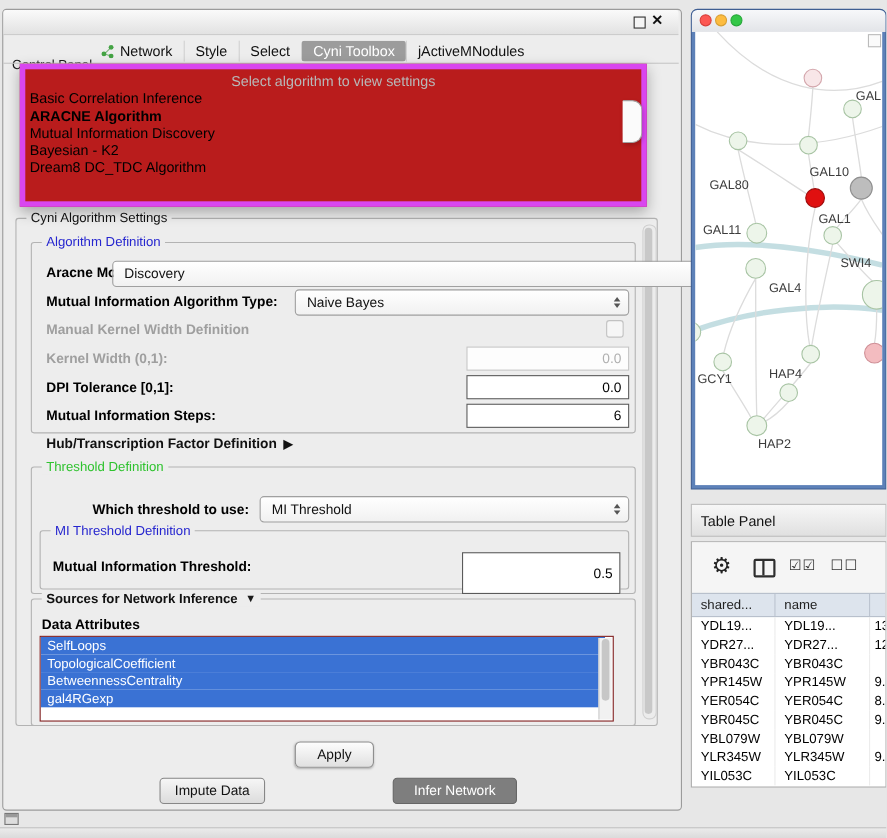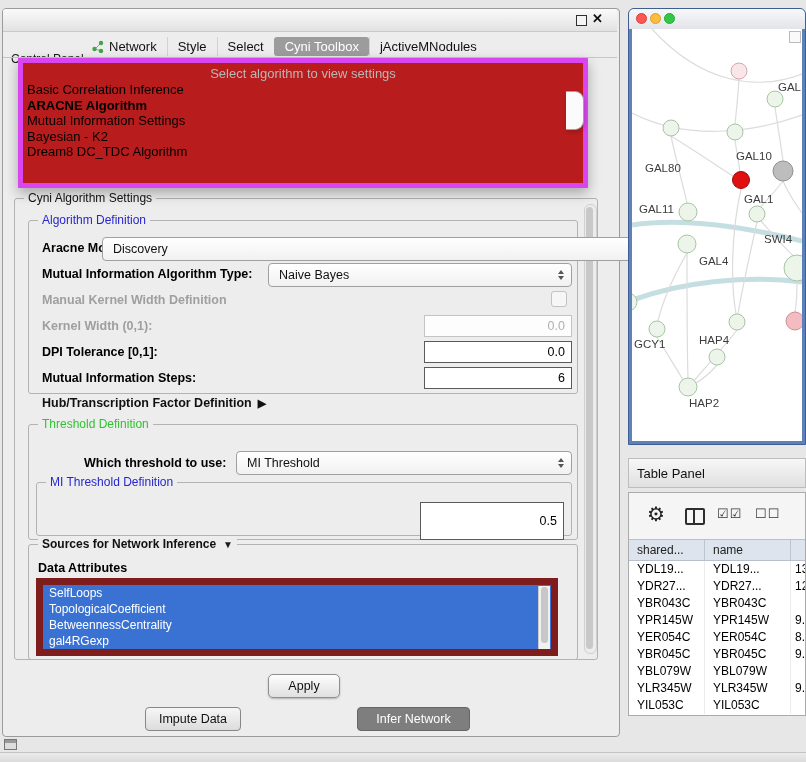--- a/index.html
+++ b/index.html
@@ -65,21 +65,21 @@
   .tri-dn{width:0;height:0;border-left:3.5px solid transparent;border-right:3.5px solid transparent;border-top:4.5px solid #555;}
   .tfield{position:absolute;background:#fff;border:1px solid #5a5a5a;font-size:12.5px;display:flex;align-items:center;
     justify-content:flex-end;padding-right:6px;box-sizing:border-box;color:#000;}
   .tfield.dis{border-color:#c3c3c3;color:#b0b0b0;background:#fdfdfd;}
   #in-kernel{left:424px;top:315px;width:148px;height:22px;}
   #in-dpi{left:424px;top:341px;width:148px;height:22px;}
   #in-steps{left:424px;top:367px;width:148px;height:22px;}
   #in-mithr{left:420px;top:502px;width:144px;height:38px;}
   #chk-manual{left:551px;top:291px;width:14px;height:14px;border:1px solid #c2c2c2;background:#f6f6f6;border-radius:3px;}
   
-  #attr-list{left:36px;top:578px;width:522px;height:78px;background:#fff;border:7px solid #7f1d1d;box-sizing:border-box;overflow:hidden;}
+  #attr-list{left:36px;top:578px;width:522px;height:78px;background:#fff;border:1px solid #7f1d1d;box-sizing:border-box;overflow:hidden;}
   .attr-item{height:16px;line-height:16px;padding-left:6px;font-size:12px;color:#fff;background:#3a72d4;width:507px;}
   #attr-sb{position:absolute;right:1px;top:1px;width:11px;height:74px;background:#f1f1f1;border-left:1px solid #ccc;}
   #attr-sb-thumb{position:absolute;left:1.5px;top:1px;width:7px;height:56px;background:#c7c7c7;border-radius:4px;}
   
   #settings-sb{left:584px;top:204px;width:11px;height:448px;background:#ececec;border:1px solid #d0d0d0;border-radius:6px;}
   #settings-sb-thumb{position:absolute;left:1px;top:2px;width:7px;height:442px;background:#c8c8c8;border-radius:4px;}
   
   #apply-btn{left:268px;top:674px;width:70px;height:22px;border:1px solid #8f8f8f;border-radius:5px;
     background:linear-gradient(#fdfdfd,#e0e0e0);display:flex;align-items:center;justify-content:center;
     font-size:12.5px;box-shadow:0 1px 2px rgba(0,0,0,.25);}
@@ -220,20 +220,21 @@
   <div class="combo" id="combo-which">
     <span>MI Threshold</span>
     <span class="arrows">
         <span class="tri-up"></span>
         <span class="tri-dn"></span>
       </span>
   </div>
 
   <div class="grp" id="midef-grp"></div>
   <span class="grp-title t-blue" id="midef-title">MI Threshold Definition</span>
+  <span class="lbl" id="lbl-mithr">Mutual Information Threshold:</span>
   <div class="tfield" id="in-mithr">
     <span>0.5</span>
   </div>
 
   <div class="grp" id="src-grp"></div>
   <div class="abs" id="src-title-row">
     <span>Sources for Network Inference</span>
     <span id="src-arrow">▼</span>
   </div>
   <span class="lbl" id="lbl-attrs">Data Attributes</span>
@@ -258,21 +259,21 @@
   </div>
   <div class="btab active" id="btab-3">
     <span>Infer Network</span>
   </div>
 
   <div class="abs" id="algo-popup">
     <div id="algo-placeholder">Select algorithm to view settings</div>
     <div id="algo-items">
         <div class="pitem">Basic Correlation Inference</div>
         <div class="pitem psel">ARACNE Algorithm</div>
-        <div class="pitem">Mutual Information Settings</div>
+        <div class="pitem">Mutual Information Discovery</div>
         <div class="pitem">Bayesian - K2</div>
         <div class="pitem">Dream8 DC_TDC Algorithm</div>
       </div>
   </div>
   <div class="abs" id="frag-input"></div>
 
   <div class="abs" id="net-frame"></div>
   <div class="abs" id="net-titlebar">
     <span class="light" id="light-r"></span>
     <span class="light" id="light-y"></span>

